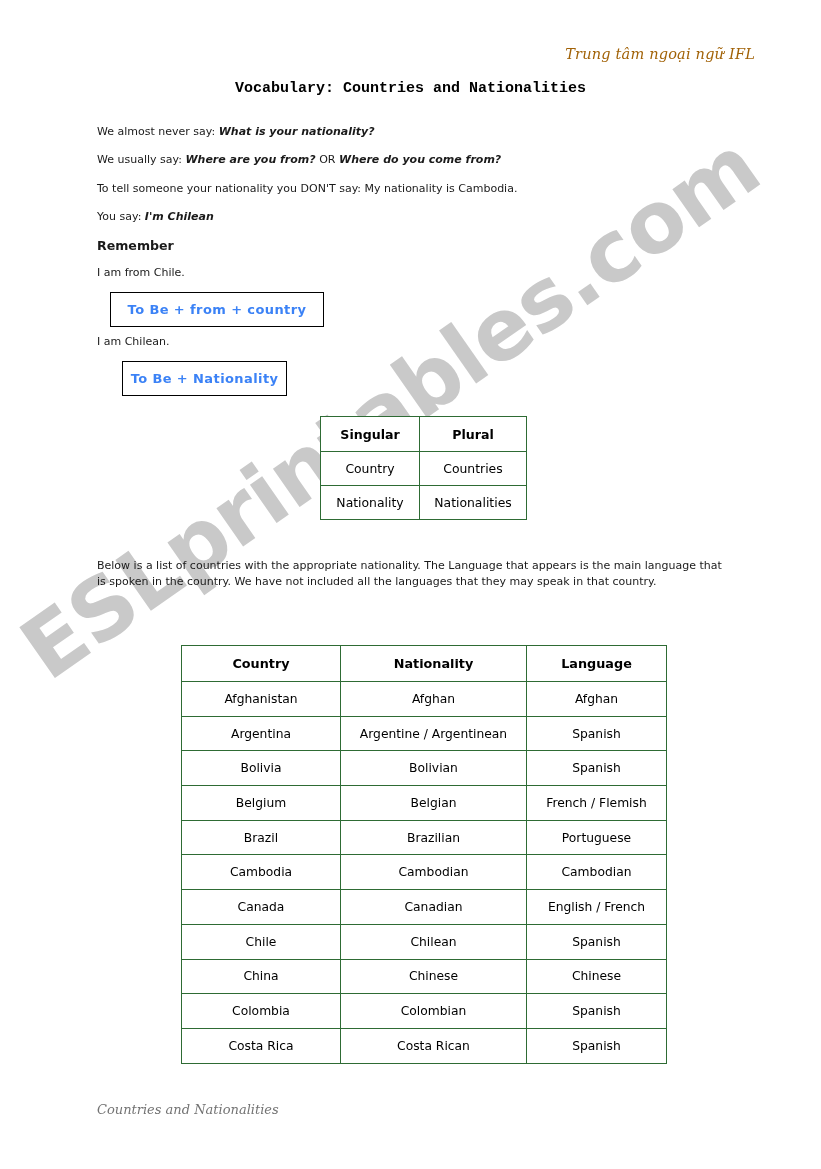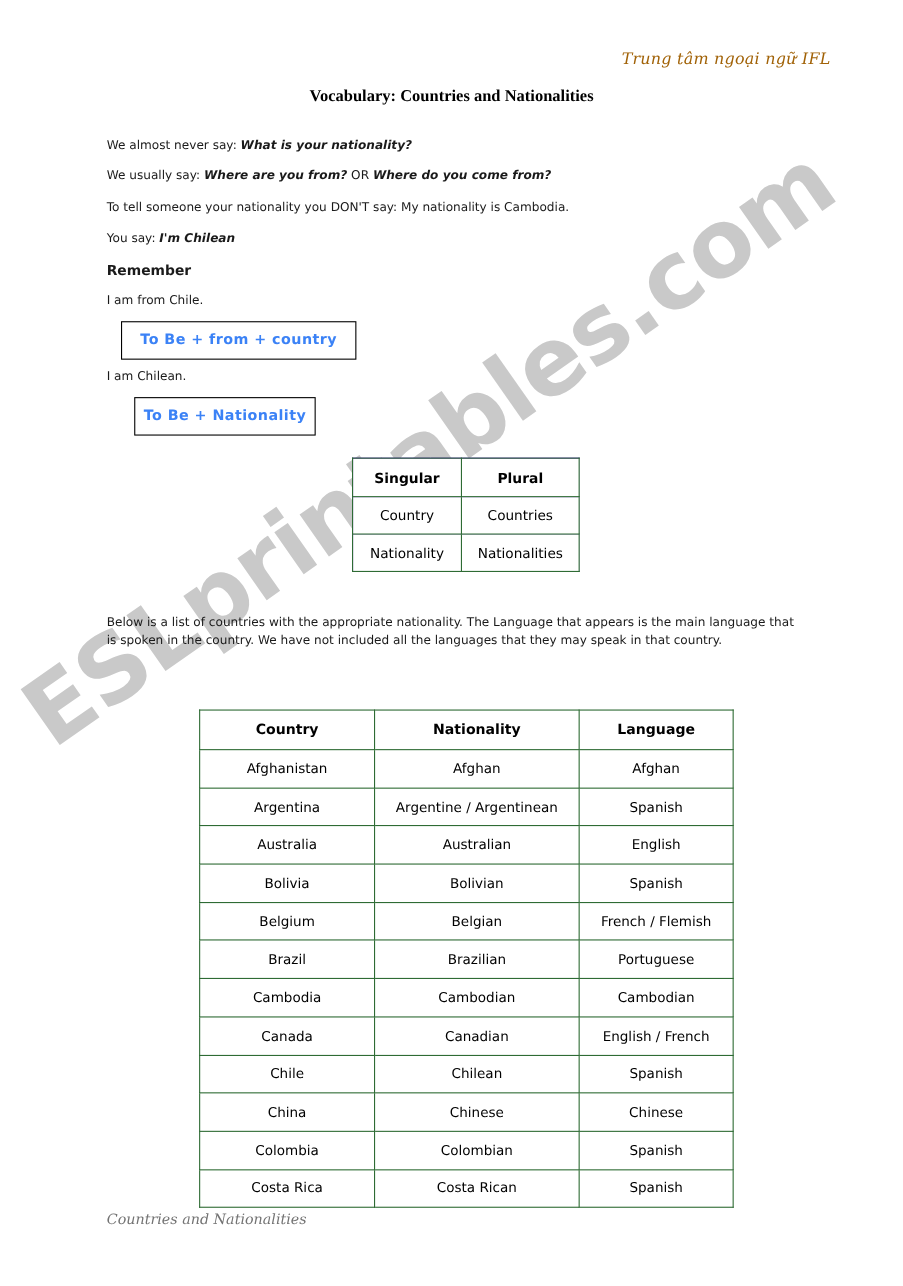--- a/index.html
+++ b/index.html
@@ -59,21 +59,21 @@
     color: #a16207;
     letter-spacing: 0.2px;
   }
 
   .doc-title {
     position: absolute;
     left: 0;
     top: 80px;
     width: 821px;
     text-align: center;
-    font-family: Liberation Serif, serif;
+    font-family: Liberation Mono, monospace;
     font-weight: bold;
     font-size: 15px;
     color: #000;
   }
 
   .para {
     position: absolute;
     left: 97px;
     font-size: 11px;
     color: #1a1a1a;
@@ -252,25 +252,20 @@
           <td>Afghanistan</td>
           <td>Afghan</td>
           <td>Afghan</td>
         </tr>
         <tr>
           <td>Argentina</td>
           <td>Argentine / Argentinean</td>
           <td>Spanish</td>
         </tr>
         <tr>
-          <td>Australia</td>
-          <td>Australian</td>
-          <td>English</td>
-        </tr>
-        <tr>
           <td>Bolivia</td>
           <td>Bolivian</td>
           <td>Spanish</td>
         </tr>
         <tr>
           <td>Belgium</td>
           <td>Belgian</td>
           <td>French / Flemish</td>
         </tr>
         <tr>

